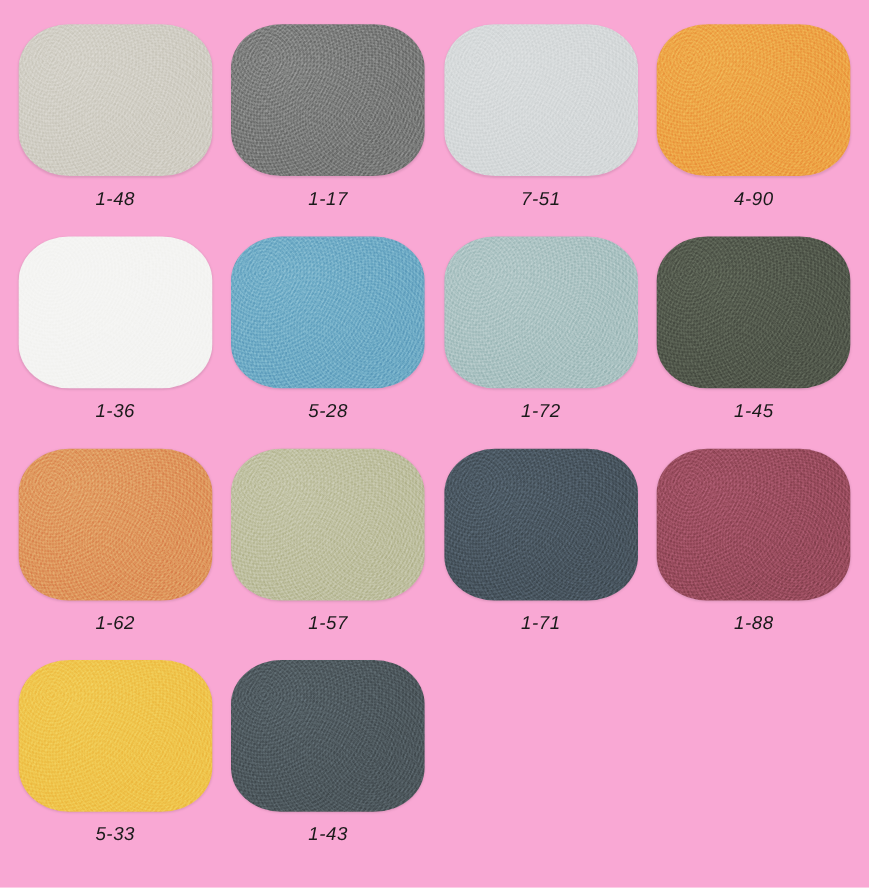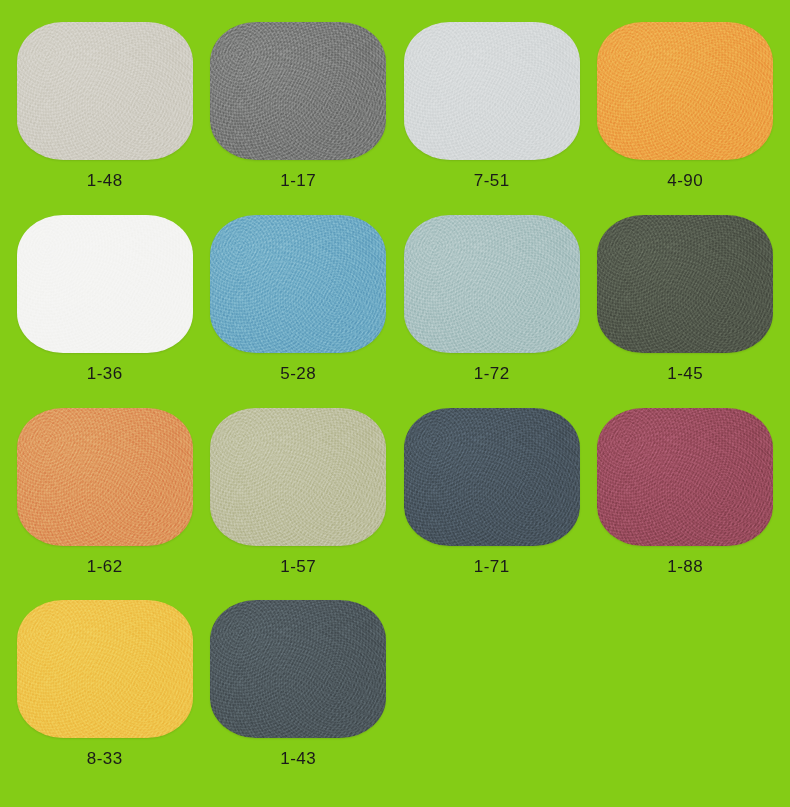--- a/index.html
+++ b/index.html
@@ -90,21 +90,21 @@
     font-family: "Liberation Sans", sans-serif;
     font-weight: 400;
     line-height: 1;
     text-align: center;
     user-select: text;
   }
 </style>
 </head>
 <body>
 
-<div id="swatch-board" style="background: #84cc16;">
+<div id="swatch-board" style="background: #f9a8d4; font-style: italic;">
     <div class="swatch-cell">
       <div class="swatch-tile-wrap">
         <div class="swatch-tile" style="background-color: rgb(207, 204, 194);"></div>
       </div>
       <div class="swatch-label">1-48</div>
     </div>
     <div class="swatch-cell">
       <div class="swatch-tile-wrap">
         <div class="swatch-tile" style="background-color: rgb(118, 119, 118);"></div>
       </div>
@@ -167,21 +167,21 @@
     <div class="swatch-cell">
       <div class="swatch-tile-wrap">
         <div class="swatch-tile" style="background-color: rgb(149, 73, 90);"></div>
       </div>
       <div class="swatch-label">1-88</div>
     </div>
     <div class="swatch-cell">
       <div class="swatch-tile-wrap">
         <div class="swatch-tile" style="background-color: rgb(239, 194, 73);"></div>
       </div>
-      <div class="swatch-label">8-33</div>
+      <div class="swatch-label">5-33</div>
     </div>
     <div class="swatch-cell">
       <div class="swatch-tile-wrap">
         <div class="swatch-tile" style="background-color: rgb(75, 85, 90);"></div>
       </div>
       <div class="swatch-label">1-43</div>
     </div>
   </div>
 
 </body></html>

